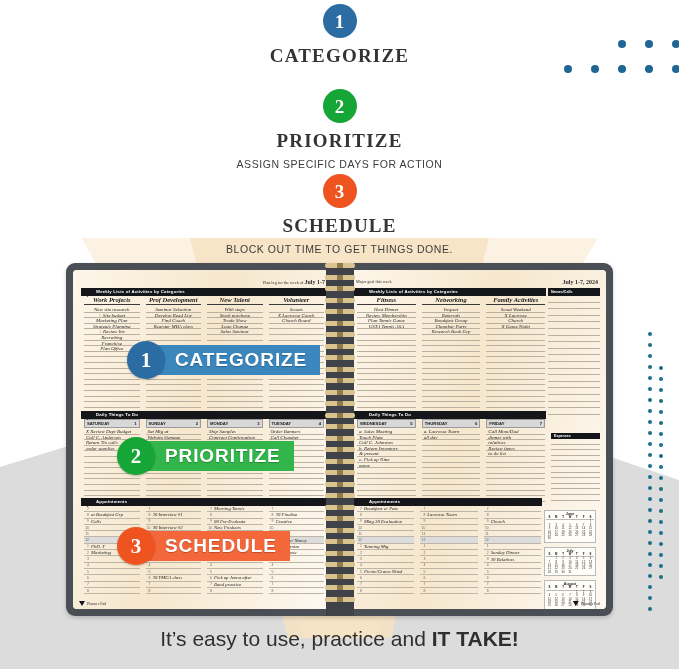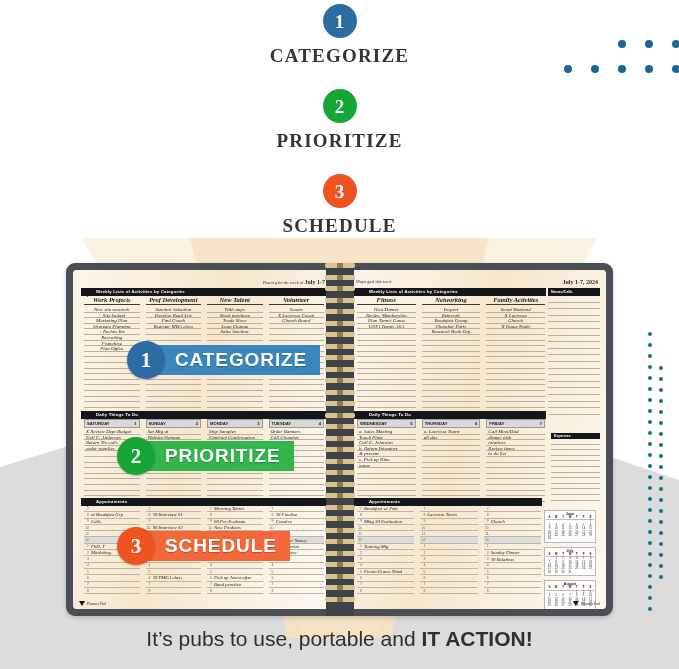--- a/index.html
+++ b/index.html
@@ -201,24 +201,26 @@
   <div class="spotlight"></div>
 
   <div class="steps">
     <div class="step" id="s1">
       <div class="badge" style="background:#2b6ca3">1</div>
       <div class="step-title">CATEGORIZE</div>
     </div>
     <div class="step" id="s2">
       <div class="badge" style="background:#16a637">2</div>
       <div class="step-title">PRIORITIZE</div>
+      <div class="step-sub">ASSIGN SPECIFIC DAYS FOR ACTION</div>
     </div>
     <div class="step" id="s3">
       <div class="badge" style="background:#ef5320">3</div>
       <div class="step-title">SCHEDULE</div>
+      <div class="step-sub">BLOCK OUT TIME TO GET THINGS DONE.</div>
     </div>
   </div>
 
   <div id="dotgrid">
       <span class="dot" style="left:618px;top:40px;background:#1f6695"></span>
       <span class="dot" style="left:645px;top:40px;background:#1f6695"></span>
       <span class="dot" style="left:672px;top:40px;background:#1f6695"></span>
       <span class="dot" style="left:564px;top:65px;background:#1f6695"></span>
       <span class="dot" style="left:591px;top:65px;background:#1f6695"></span>
       <span class="dot" style="left:618px;top:65px;background:#1f6695"></span>
@@ -1366,16 +1368,16 @@
   <div class="olabel" id="lab2">
     <div class="circle" style="background:#16a637">2</div>
     <div class="ribbon" style="background:#32b54b">PRIORITIZE</div>
   </div>
   <div class="olabel" id="lab3">
     <div class="circle" style="background:#ef5320">3</div>
     <div class="ribbon" style="background:#f4673a">SCHEDULE</div>
   </div>
 
   <div class="tagline">
-    <span>It’s pubs to use, portable and </span><b>IT ACTION!</b>
+    <span>It’s easy to use, practice and </span><b>IT TAKE!</b>
   </div>
 
 </div>
 
 </body></html>

